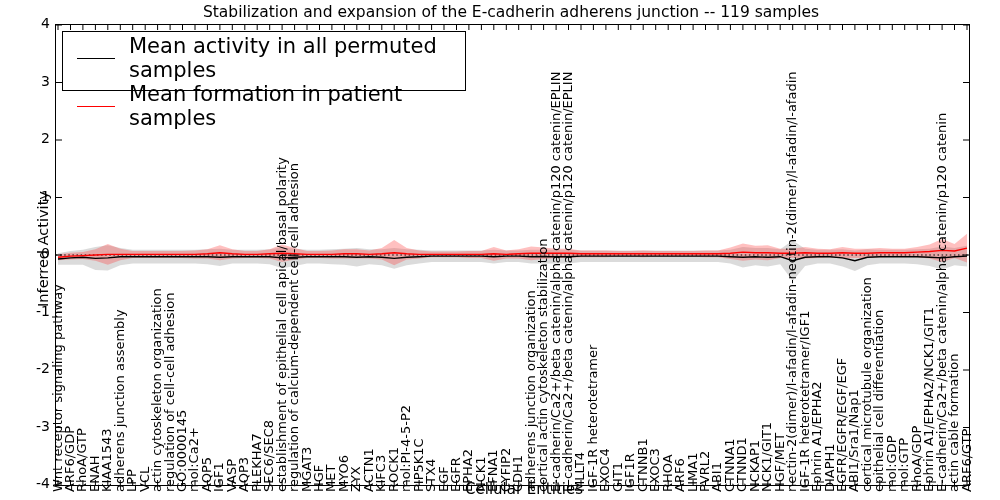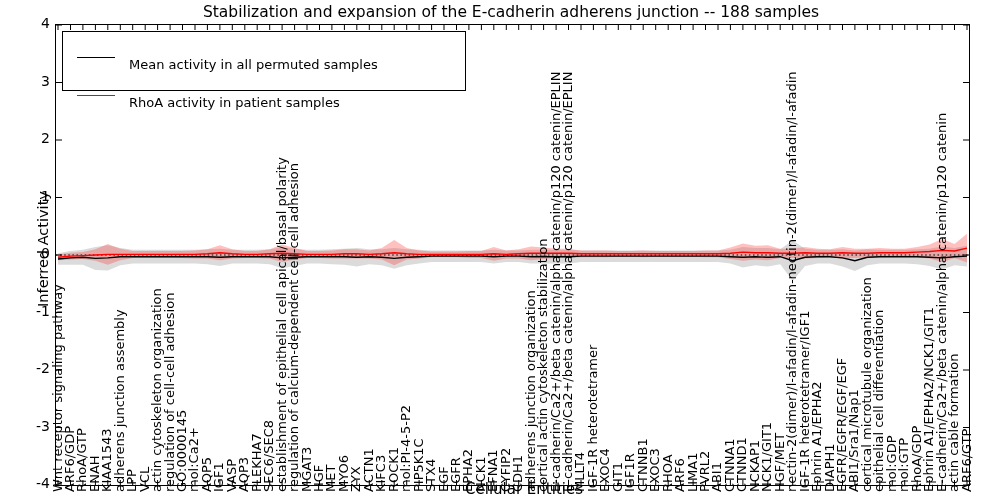--- a/index.html
+++ b/index.html
@@ -32,29 +32,29 @@
   .xtick{
     position:absolute;white-space:nowrap;font-size:13px;line-height:13px;
     transform:rotate(-90deg);transform-origin:0 0;z-index:3;
   }
   .legend{
     position:absolute;left:62px;top:31px;width:404px;height:60px;
     border:1px solid #000;background:#fff;z-index:6;
     display:flex;flex-direction:column;justify-content:space-around;
     padding:2px 0;box-sizing:border-box;
   }
-  .lrow{display:flex;align-items:flex-start;font-size:13px;margin-top:23px;}
+  .lrow{display:flex;align-items:center;font-size:21px;}
   .lline{display:inline-block;width:38px;height:0;border-top:1.6px solid #000;
     margin:0 14px 0 14px;flex:0 0 auto;}
 </style>
 </head>
 <body>
 
 <div class="fig">
-  <div class="title">Stabilization and expansion of the E-cadherin adherens junction -- 188 samples</div>
+  <div class="title">Stabilization and expansion of the E-cadherin adherens junction -- 119 samples</div>
   <div class="ylab">Inferred Activity</div>
   <div class="xlab">Cellular Entities</div>
 
   <div class="plot">
     <svg id="plot-svg" width="913" height="460" viewBox="0 0 913 460">
         <path d="M2.0,228.3L14.5,226.0L26.9,224.8L39.4,221.9L51.8,220.2L64.3,223.1L76.7,224.8L89.2,224.8L101.6,224.8L114.1,224.8L126.5,224.8L139.0,224.8L151.4,224.3L163.9,223.7L176.3,224.8L188.8,224.8L201.2,224.8L213.7,224.3L226.1,222.5L238.6,223.7L251.0,224.8L263.5,224.8L275.9,224.3L288.4,223.7L300.8,223.1L313.3,224.3L325.8,224.3L338.2,223.1L350.7,224.3L363.1,224.8L375.6,225.4L388.0,225.4L400.5,225.4L412.9,225.4L425.4,225.4L437.8,224.8L450.3,225.4L462.7,225.4L475.2,224.8L487.6,224.8L500.1,224.8L512.5,224.8L525.0,225.4L537.4,225.4L549.9,225.4L562.3,225.4L574.8,225.4L587.2,225.4L599.7,225.4L612.2,225.4L624.6,225.4L637.1,225.4L649.5,225.4L662.0,225.4L674.4,224.8L686.9,221.9L699.3,223.1L711.8,223.1L724.2,224.3L736.7,215.6L749.1,223.7L761.6,224.8L774.0,224.8L786.5,224.3L798.9,225.4L811.4,224.3L823.8,224.8L836.3,224.8L848.7,224.8L861.2,224.3L873.6,223.7L886.1,221.4L898.5,223.1L911.0,220.8L911.0,241.5L898.5,240.3L886.1,244.4L873.6,240.9L861.2,239.2L848.7,238.6L836.3,238.6L823.8,238.6L811.4,240.3L798.9,246.1L786.5,241.5L774.0,238.6L761.6,238.6L749.1,240.9L736.7,255.9L724.2,239.2L711.8,241.5L699.3,240.3L686.9,242.6L674.4,238.6L662.0,236.9L649.5,236.9L637.1,236.9L624.6,236.9L612.2,236.9L599.7,236.9L587.2,236.9L574.8,236.9L562.3,236.9L549.9,236.9L537.4,236.9L525.0,236.9L512.5,238.6L500.1,238.6L487.6,238.6L475.2,238.6L462.7,236.9L450.3,236.9L437.8,238.6L425.4,236.9L412.9,236.9L400.5,236.9L388.0,236.9L375.6,236.9L363.1,238.6L350.7,240.3L338.2,243.8L325.8,240.3L313.3,239.2L300.8,241.5L288.4,239.8L275.9,239.2L263.5,238.6L251.0,238.6L238.6,240.9L226.1,243.2L213.7,239.2L201.2,238.6L188.8,238.6L176.3,238.6L163.9,240.9L151.4,239.2L139.0,238.6L126.5,238.6L114.1,238.6L101.6,238.6L89.2,238.6L76.7,238.6L64.3,240.3L51.8,245.5L39.4,244.9L26.9,239.8L14.5,239.8L2.0,239.8Z" fill="#b0b0b0" fill-opacity="0.45" stroke="none"></path>
         <path d="M2.0,229.4L14.5,227.7L26.9,227.1L39.4,224.3L51.8,219.1L64.3,223.7L76.7,226.0L89.2,226.0L101.6,226.0L114.1,226.0L126.5,226.0L139.0,225.4L151.4,224.3L163.9,220.2L176.3,224.3L188.8,226.0L201.2,226.0L213.7,224.3L226.1,219.6L238.6,223.1L251.0,226.0L263.5,226.0L275.9,225.4L288.4,224.3L300.8,224.3L313.3,225.4L325.8,223.1L338.2,215.1L350.7,223.1L363.1,225.4L375.6,226.5L388.0,226.5L400.5,226.5L412.9,226.0L425.4,226.0L437.8,221.9L450.3,225.4L462.7,224.3L475.2,221.4L487.6,222.5L500.1,223.7L512.5,223.7L525.0,225.4L537.4,225.4L549.9,225.4L562.3,226.0L574.8,226.0L587.2,225.4L599.7,226.0L612.2,226.0L624.6,226.0L637.1,226.0L649.5,225.4L662.0,225.4L674.4,222.5L686.9,218.5L699.3,220.8L711.8,220.2L724.2,223.7L736.7,223.7L749.1,221.9L761.6,223.7L774.0,224.3L786.5,221.9L798.9,223.7L811.4,223.7L823.8,223.1L836.3,223.7L848.7,223.7L861.2,221.9L873.6,219.6L886.1,213.9L898.5,219.1L911.0,208.7L911.0,237.5L898.5,232.9L886.1,236.9L873.6,233.4L861.2,232.3L848.7,231.7L836.3,231.7L823.8,232.3L811.4,232.9L798.9,232.9L786.5,233.4L774.0,232.3L761.6,232.9L749.1,233.4L736.7,232.9L724.2,232.9L711.8,235.2L699.3,234.6L686.9,235.7L674.4,234.0L662.0,232.3L649.5,232.3L637.1,231.7L624.6,231.7L612.2,231.7L599.7,231.7L587.2,232.3L574.8,231.7L562.3,231.7L549.9,232.3L537.4,232.3L525.0,232.3L512.5,232.9L500.1,232.9L487.6,234.0L475.2,235.2L462.7,233.4L450.3,233.4L437.8,235.7L425.4,232.9L412.9,232.9L400.5,232.3L388.0,232.3L375.6,232.3L363.1,233.4L350.7,234.6L338.2,240.3L325.8,234.6L313.3,233.4L300.8,233.4L288.4,233.4L275.9,233.4L263.5,232.9L251.0,232.9L238.6,234.6L226.1,236.9L213.7,233.4L201.2,232.9L188.8,232.9L176.3,233.4L163.9,235.2L151.4,233.4L139.0,233.4L126.5,232.9L114.1,232.9L101.6,232.9L89.2,232.9L76.7,232.9L64.3,235.2L51.8,239.8L39.4,235.7L26.9,234.0L14.5,234.6L2.0,235.2Z" fill="#ff3030" fill-opacity="0.3" stroke="none"></path>
         <line x1="0" y1="230" x2="913" y2="230" stroke="#000000" stroke-width="1.2" stroke-dasharray="1.5 2.6"></line>
         <polyline points="2.0,234.0 14.5,232.9 26.9,232.3 39.4,233.4 51.8,232.9 64.3,231.7 76.7,231.7 89.2,231.7 101.6,231.7 114.1,231.7 126.5,231.7 139.0,231.7 151.4,231.7 163.9,232.3 176.3,231.7 188.8,231.7 201.2,231.7 213.7,231.7 226.1,232.9 238.6,232.3 251.0,231.7 263.5,231.7 275.9,231.7 288.4,231.7 300.8,232.3 313.3,231.7 325.8,232.3 338.2,233.4 350.7,232.3 363.1,231.7 375.6,231.1 388.0,231.1 400.5,231.1 412.9,231.1 425.4,231.1 437.8,231.7 450.3,231.1 462.7,231.1 475.2,231.7 487.6,231.7 500.1,231.7 512.5,231.7 525.0,231.1 537.4,231.1 549.9,231.1 562.3,231.1 574.8,231.1 587.2,231.1 599.7,231.1 612.2,231.1 624.6,231.1 637.1,231.1 649.5,231.1 662.0,231.1 674.4,231.7 686.9,232.3 699.3,231.7 711.8,232.3 724.2,231.7 736.7,235.7 749.1,232.3 761.6,231.7 774.0,231.7 786.5,232.9 798.9,235.7 811.4,232.3 823.8,231.7 836.3,231.7 848.7,231.7 861.2,231.7 873.6,232.3 886.1,232.9 898.5,231.7 911.0,231.1" fill="none" stroke="#000000" stroke-width="1.4"></polyline>
         <polyline points="2.0,232.3 14.5,231.1 26.9,230.6 39.4,230.0 51.8,229.4 64.3,229.4 76.7,229.4 89.2,229.4 101.6,229.4 114.1,229.4 126.5,229.4 139.0,229.4 151.4,228.8 163.9,227.7 176.3,228.8 188.8,229.4 201.2,229.4 213.7,228.8 226.1,228.3 238.6,228.8 251.0,229.4 263.5,229.4 275.9,229.4 288.4,228.8 300.8,228.8 313.3,229.4 325.8,228.8 338.2,227.7 350.7,228.8 363.1,229.4 375.6,229.4 388.0,229.4 400.5,229.4 412.9,229.4 425.4,229.4 437.8,228.8 450.3,229.4 462.7,228.8 475.2,228.3 487.6,228.3 500.1,228.3 512.5,228.3 525.0,228.8 537.4,228.8 549.9,228.8 562.3,228.8 574.8,228.8 587.2,228.8 599.7,228.8 612.2,228.8 624.6,228.8 637.1,228.8 649.5,228.8 662.0,228.8 674.4,228.3 686.9,227.1 699.3,227.7 711.8,227.7 724.2,228.3 736.7,228.3 749.1,227.7 761.6,228.3 774.0,228.3 786.5,227.7 798.9,228.3 811.4,228.3 823.8,227.7 836.3,227.7 848.7,227.7 861.2,227.1 873.6,226.5 886.1,225.4 898.5,226.0 911.0,223.1" fill="none" stroke="#ff0000" stroke-width="1.4"></polyline>
@@ -315,16 +315,16 @@
       <div class="xtick" style="left: 959.5px; top: 492px;">ARF6/GTP</div>
     </div>
 
   <div class="legend">
     <div class="lrow">
       <span class="lline" id="lline0" style="border-top-color: rgb(0, 0, 0);"></span>
       <span>Mean activity in all permuted samples</span>
     </div>
     <div class="lrow">
       <span class="lline" id="lline1" style="border-top-color: rgb(255, 0, 0);"></span>
-      <span>RhoA activity in patient samples</span>
+      <span>Mean formation in patient samples</span>
     </div>
   </div>
 </div>
 
 </body></html>

